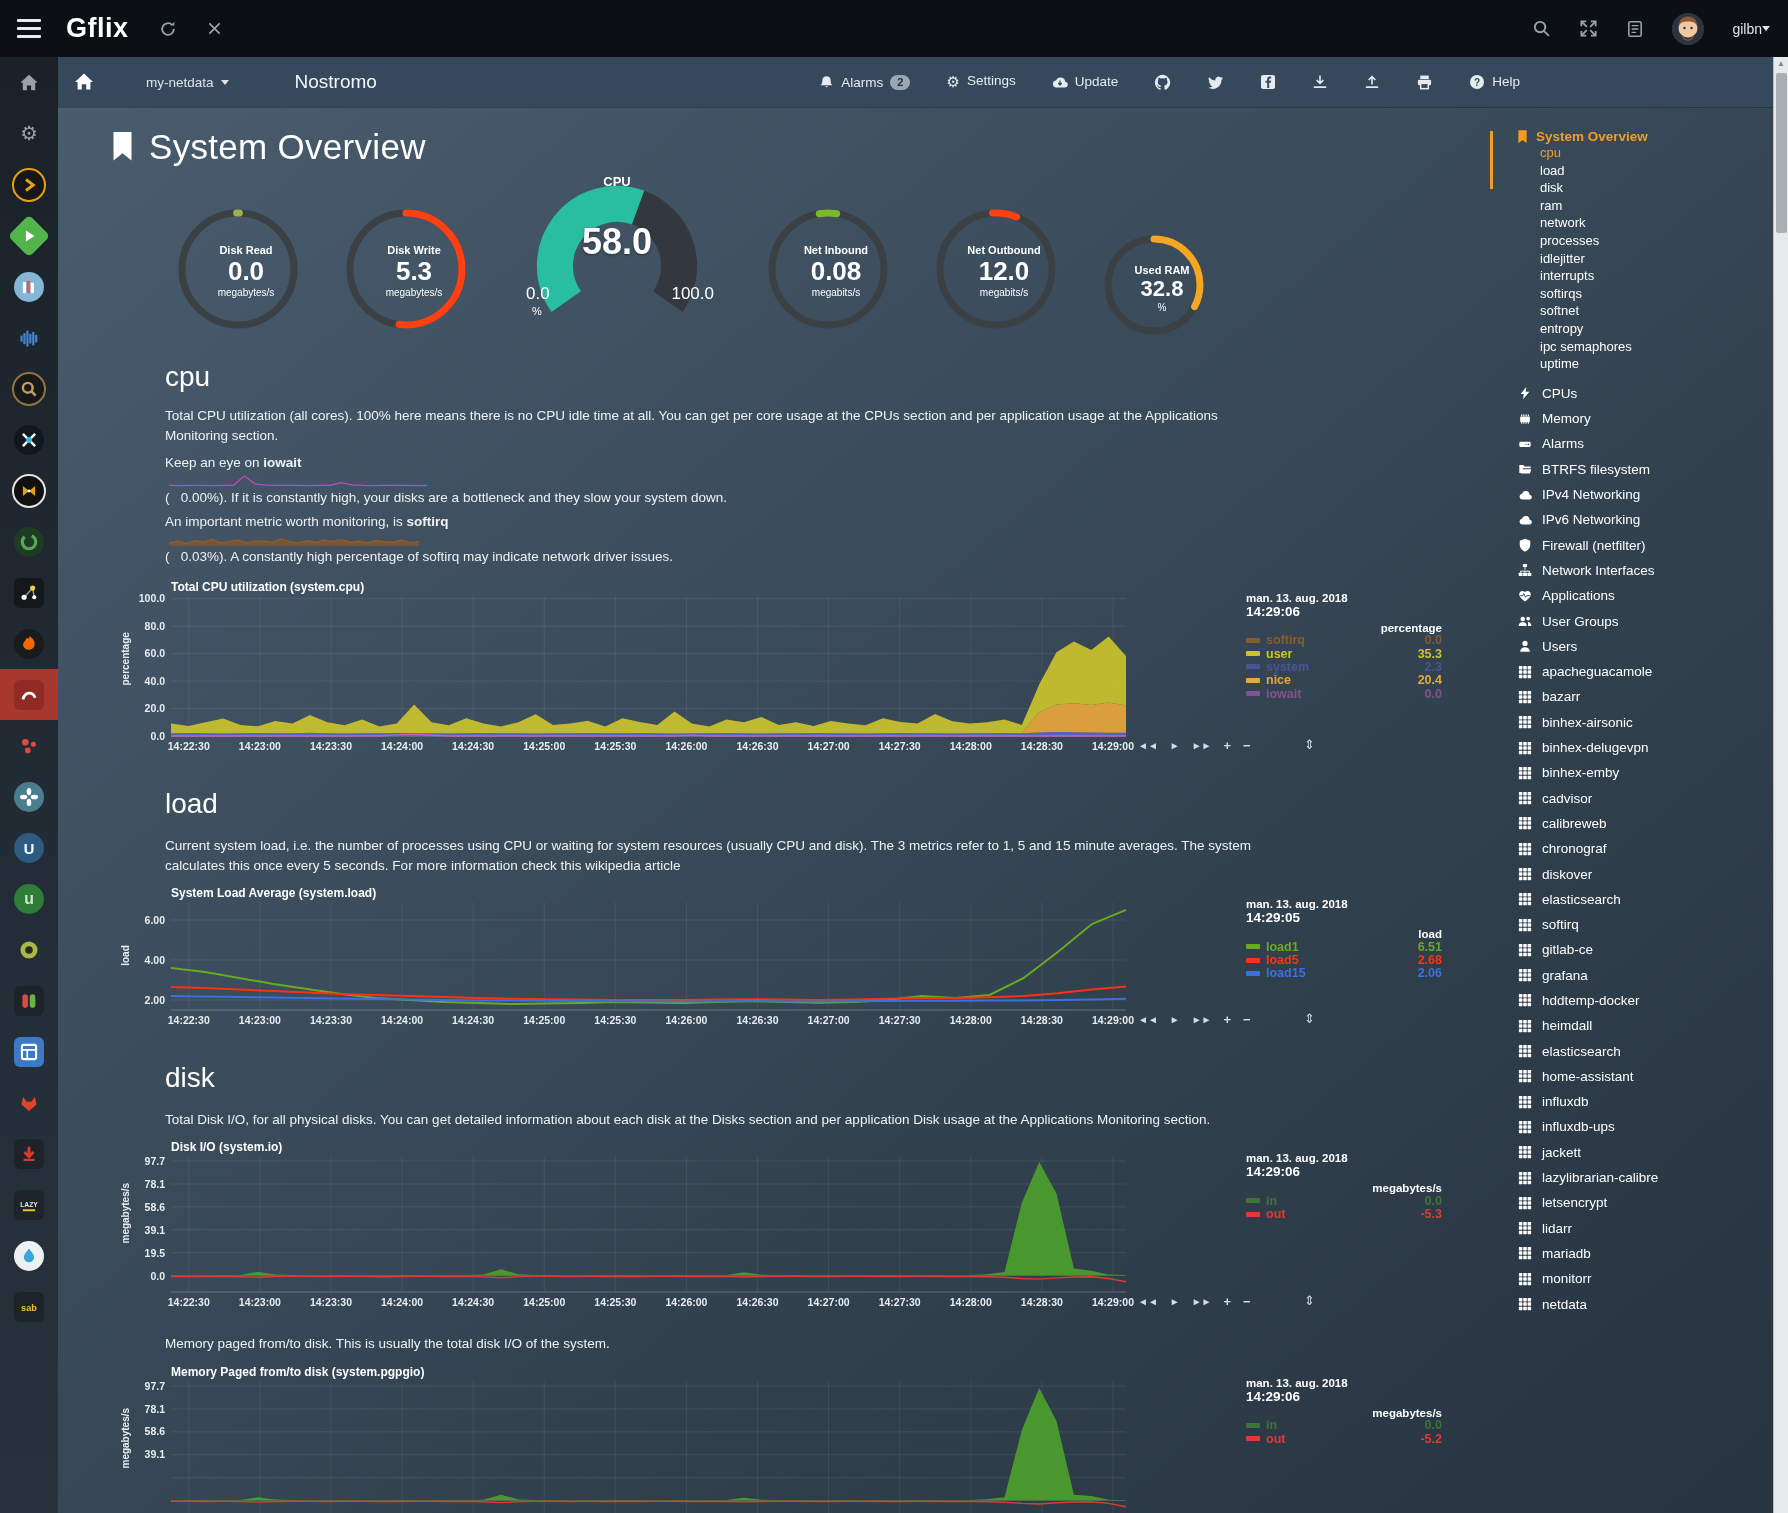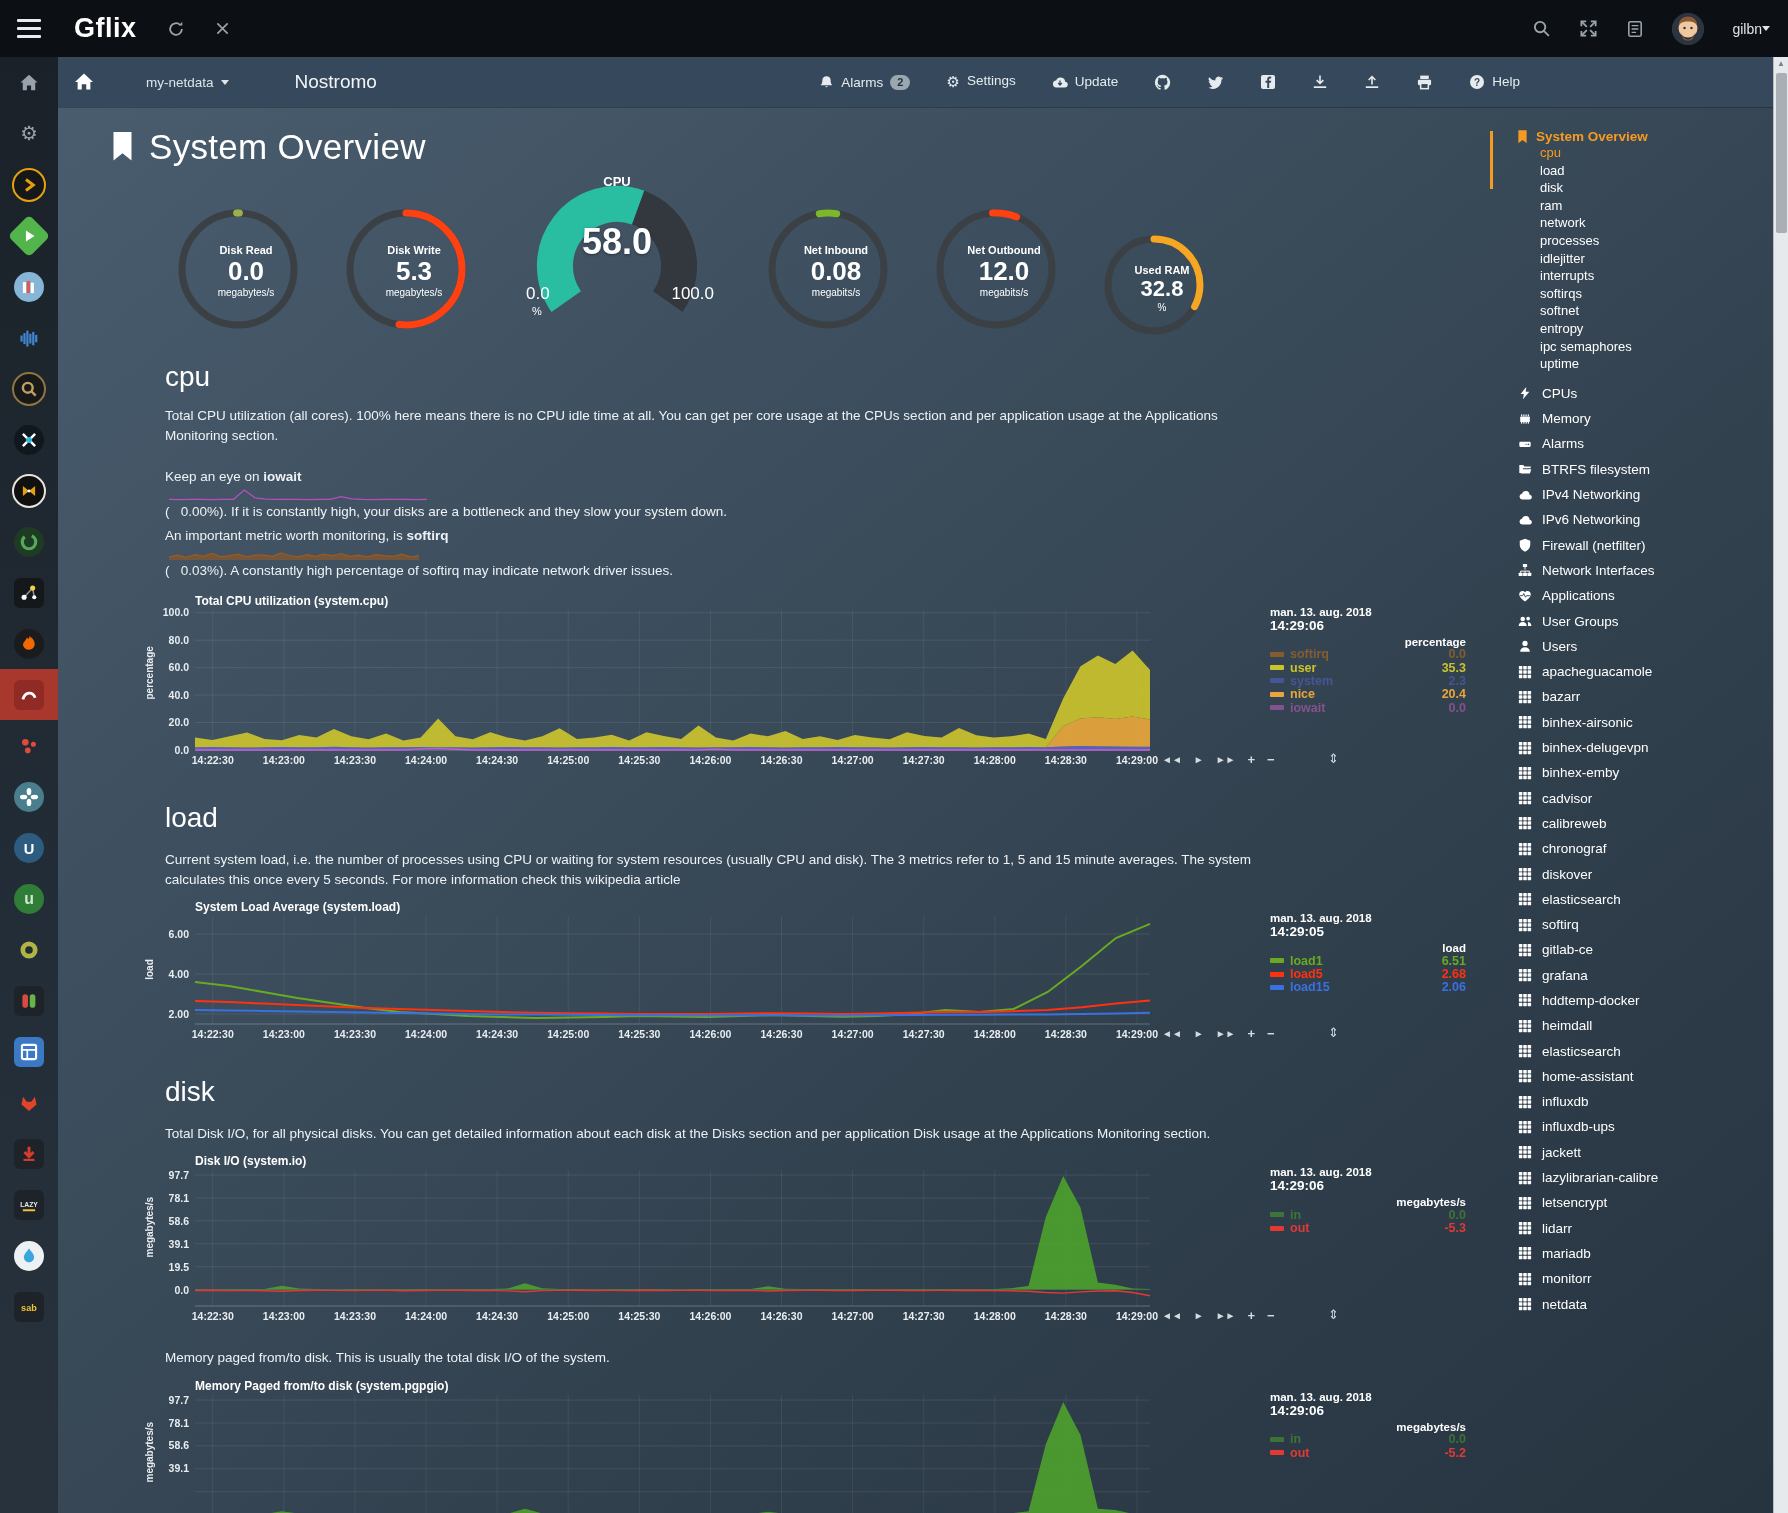--- a/index.html
+++ b/index.html
@@ -5,21 +5,21 @@
   html,body{margin:0;padding:0}
   body{width:1788px;height:1513px;overflow:hidden;position:relative;
        font-family:"Liberation Sans","DejaVu Sans",sans-serif;background:#2e3b47;
        -webkit-user-select:none}
   svg{display:block}
   
   #topbar{position:absolute;left:0;top:0;width:100%;height:57px;background:#0c1014;
           display:flex;align-items:center;z-index:60}
   .hamburger{width:58px;display:flex;flex-direction:column;gap:5px;align-items:center;cursor:pointer}
   .hamburger span{display:block;width:24px;height:3px;background:#e8ecef;border-radius:1px}
-  .brand{color:#fff;font-size:27px;font-weight:bold;letter-spacing:.5px;margin-left:16px}
+  .brand{color:#fff;font-size:27px;font-weight:bold;letter-spacing:.5px;margin-left:8px}
   .tb-ic{color:#9aa4ad;margin-left:30px;cursor:pointer;display:flex;align-items:center}
   #topbar .right{margin-left:auto;display:flex;align-items:center;margin-right:18px;gap:28px}
   #topbar .right .tb-ic{margin-left:0}
   .avatar{width:32px;height:32px;border-radius:50%;overflow:hidden;background:#39404a;cursor:pointer}
   .username{color:#dfe4e8;font-size:14px;display:flex;align-items:center;cursor:pointer}
   .caret{width:0;height:0;border-left:4px solid transparent;border-right:4px solid transparent;border-top:5px solid #dfe4e8;display:inline-block}
   
   #leftbar{position:absolute;left:0;top:57px;bottom:0;width:58px;z-index:50;
            background:linear-gradient(#1a2128,#232d37 60%,#27323d)}
   .app-cell{height:51px;width:58px;display:flex;align-items:center;justify-content:center;cursor:pointer}
@@ -64,21 +64,21 @@
   .cpu-max{position:absolute;right:8px;top:103px;font-size:17px;color:#fff}
   .cpu-pct{position:absolute;left:20px;top:124px;font-size:11px;color:#fff}
   
   .sect-h{margin:30px 0 0 107px;font-size:28px;color:#fff;font-weight:normal}
   .sect-p{margin:13px 0 0 107px;width:1105px;font-size:13.5px;line-height:1.5;color:#eef2f5}
   .sect-p b{font-weight:bold}
   .spark{vertical-align:middle;margin:0 4px}
   .codechip{background:#2d3338;border:1px solid #23282c;border-radius:3px;padding:1px 6px;
             font-family:"Liberation Mono","DejaVu Sans Mono",monospace;font-size:12px;color:#cdd5da}
   
-  .chart{position:relative;margin-left:80px;width:1350px}
+  .chart{position:relative;margin-left:56px;width:1350px}
   .c-title{position:absolute;left:57px;top:0;font-size:12px;font-weight:bold;color:#fff}
   .c-ylab{position:absolute;font-size:10px;font-weight:bold;color:#e8edf1;transform:rotate(-90deg);transform-origin:center}
   .c-ytick{position:absolute;font-size:10.5px;font-weight:bold;color:#e8edf1;text-align:right;width:44px}
   .c-xtick{position:absolute;font-size:10.5px;font-weight:bold;color:#e8edf1;transform:translateX(-50%)}
   .legend{position:absolute;width:196px;color:#fff}
   .lg-date{font-size:11.5px;font-weight:bold}
   .lg-time{font-size:13.5px;font-weight:bold}
   .lg-unit{font-size:11.5px;font-weight:bold;text-align:right;margin-top:3px}
   .lg-row{display:flex;align-items:center;font-size:12.5px;font-weight:bold;height:13.4px;cursor:pointer}
   .lg-row .sw{width:14px;height:5px;border-radius:1px;margin-right:6px;flex:0 0 auto}
@@ -512,21 +512,21 @@
             <div class="g-overlay" style="top: 31.2px;">
               <div class="g-label">Used RAM</div>
               <div class="g-value" style="font-size: 22px;">32.8</div>
               <div class="g-unit">%</div>
             </div>
           </div>
         </div>
 
       <h2 class="sect-h">cpu</h2>
       <p class="sect-p">Total CPU utilization (all cores). 100% here means there is no CPU idle time at all. You can get per core usage at the CPUs section and per application usage at the Applications Monitoring section.</p>
-      <p class="sect-p" style="margin-top:20px">
+      <p class="sect-p" style="margin-top:6px">
         <span>Keep an eye on </span><b>iowait</b>
         <svg class="spark" id="spark-iowait" width="258" height="15">
             <path d="M0.0,12.4 L10.8,12.6 L21.5,12.3 L32.3,12.4 L43.0,12.6 L53.8,12.4 L64.5,12.3 L75.3,3.1 L86.0,10.8 L96.8,12.2 L107.5,12.4 L118.3,12.3 L129.0,12.4 L139.8,12.6 L150.5,12.3 L161.3,12.4 L172.0,9.7 L182.8,11.9 L193.5,12.4 L204.3,12.6 L215.0,12.4 L225.8,12.3 L236.5,12.4 L247.3,12.6 L258.0,12.4" fill="none" stroke="#b94cc0" stroke-width="1.2"></path>
           </svg>
         <span>(&nbsp;&nbsp;&nbsp;0.00%). If it is constantly high, your disks are a bottleneck and they slow your system down.</span>
       </p>
       <p class="sect-p" style="margin-top:4px">
         <span>An important metric worth monitoring, is </span><b>softirq</b>
         <svg class="spark" id="spark-softirq" width="250" height="15">
             <path d="M0,14 L0.0,10.8 L8.6,9.2 L17.2,11.3 L25.9,8.6 L34.5,10.3 L43.1,7.5 L51.7,10.8 L60.3,9.7 L69.0,8.1 L77.6,10.8 L86.2,9.2 L94.8,9.2 L103.4,10.3 L112.1,6.9 L120.7,9.7 L129.3,10.8 L137.9,8.6 L146.6,10.3 L155.2,8.1 L163.8,9.7 L172.4,7.5 L181.0,10.3 L189.7,9.2 L198.3,10.8 L206.9,8.6 L215.5,9.7 L224.1,10.3 L232.8,8.1 L241.4,10.8 L250.0,9.7 L250,14Z" fill="#9c5a1e" opacity="0.55"></path>

